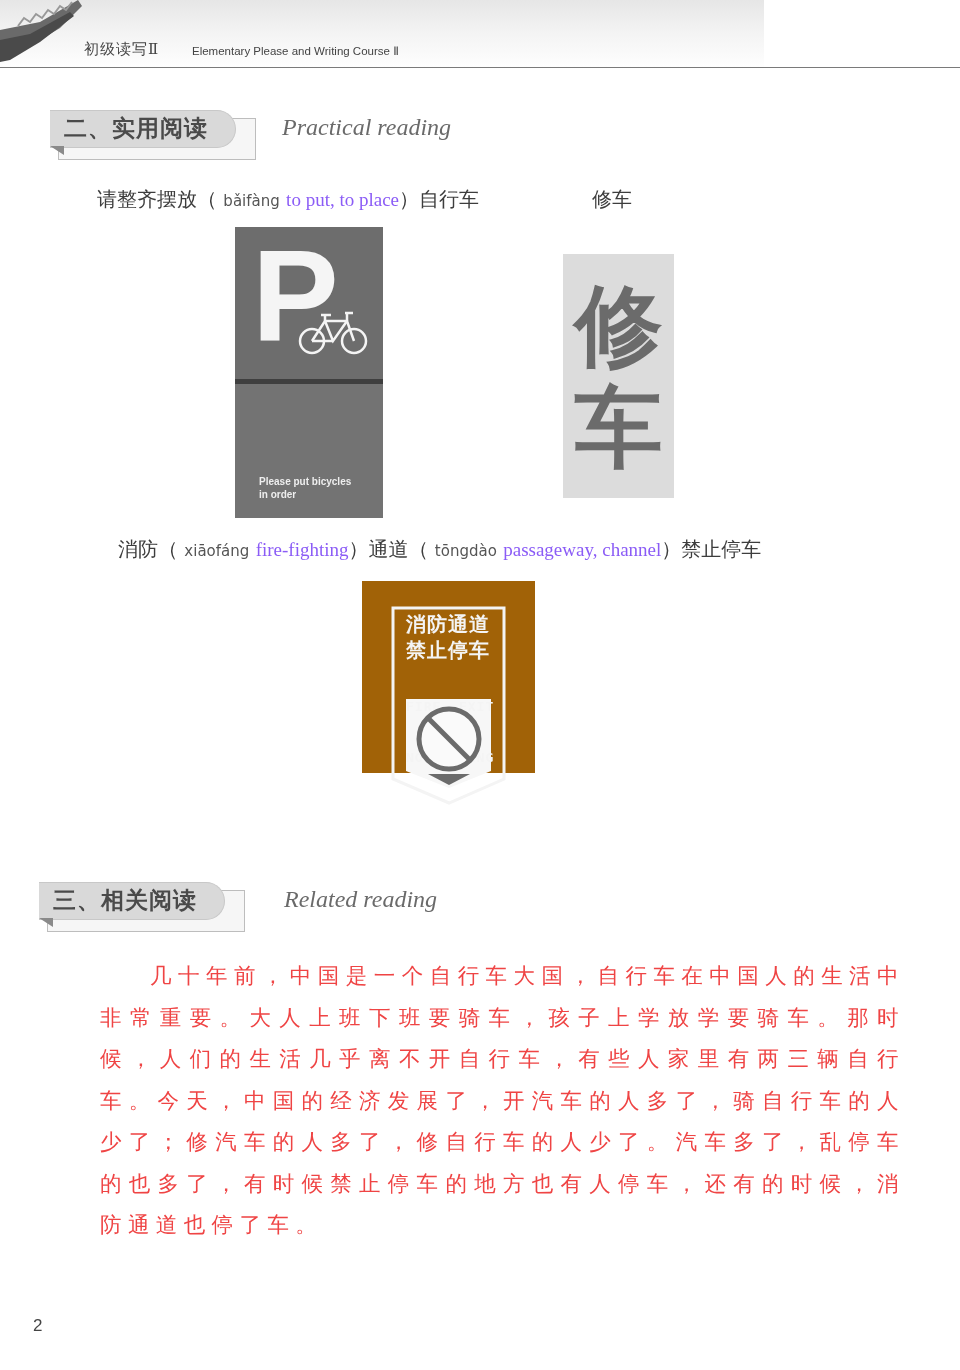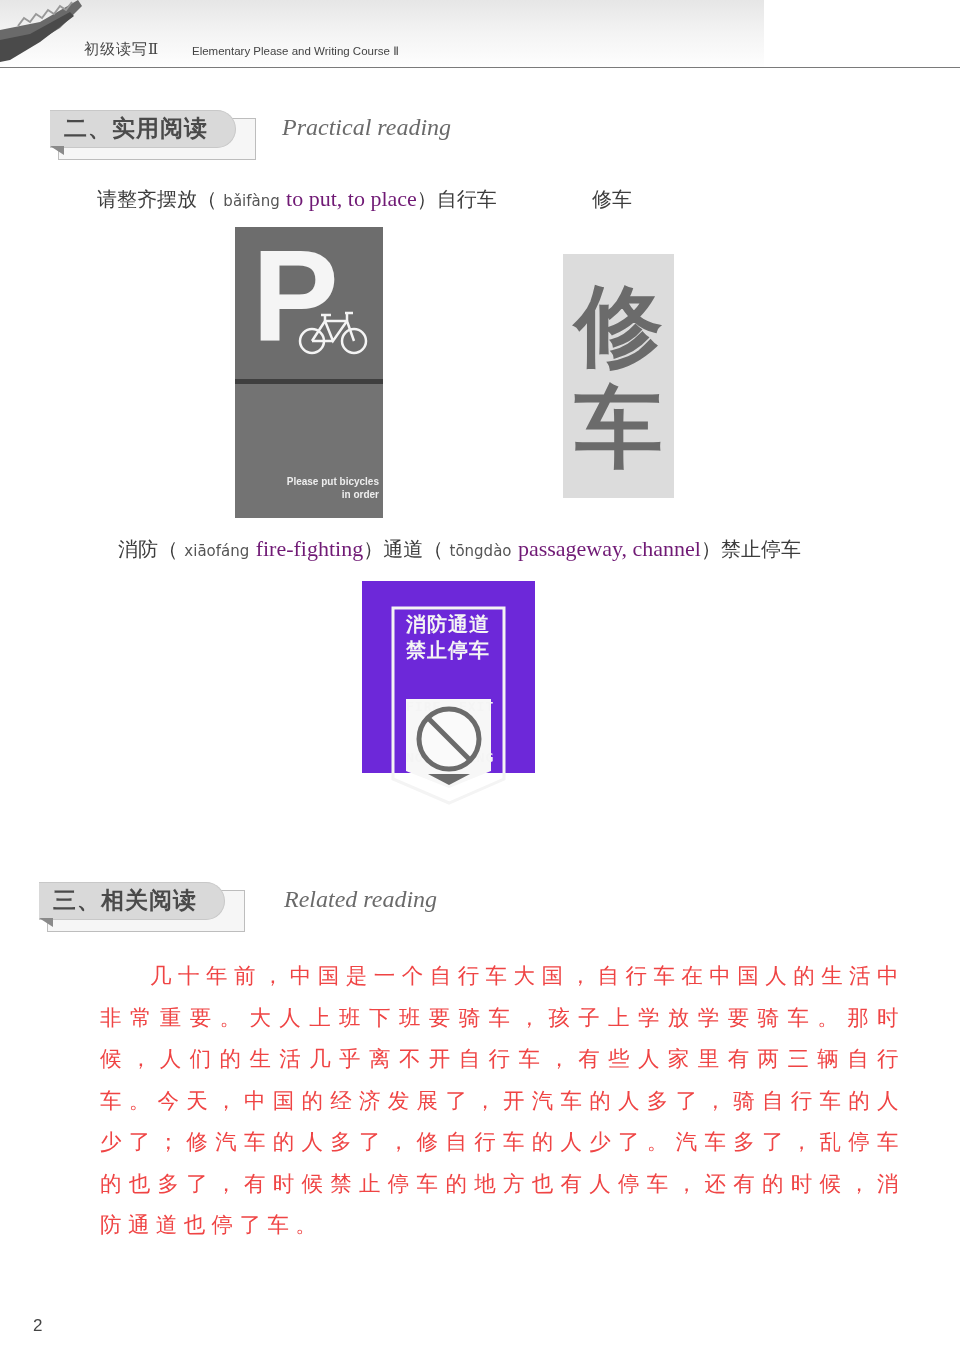--- a/index.html
+++ b/index.html
@@ -51,21 +51,21 @@
     .section-en {
       position: absolute; font-size: 24px; font-style: italic; color: #6a6a6a;
       font-family: "Liberation Serif", serif;
     }
 
     .caption {
       position: absolute; font-size: 20px; color: #3d3d3d; white-space: nowrap;
       font-family: "DejaVu Serif", serif;
     }
     .caption .gloss {
-      font-family: "Liberation Serif", serif; font-size: 22px; color: #701a75;
+      font-family: "Liberation Serif", serif; font-size: 19px; color: #8b5cf6;
     }
     .caption .py { font-family: "DejaVu Sans", sans-serif; font-size: 15px; color: #555; }
 
     
     .sign-parking {
       position: absolute; left: 235px; top: 227px; width: 148px; height: 291px;
       background: #6a6a6a;
     }
     .sign-parking .top { position: absolute; left: 0; top: 0; width: 148px; height: 152px; background: #6d6d6d; }
     .sign-parking .divider { position: absolute; left: 0; top: 152px; width: 148px; height: 5px; background: #3f3f3f; }
@@ -74,37 +74,37 @@
       position: absolute; left: 17px; top: 4px; font-size: 130px; font-weight: bold; line-height: 1;
       color: #f5f5f5; font-family: "Liberation Sans", sans-serif;
     }
     .sign-parking .bike { position: absolute; left: 62px; top: 82px; width: 72px; height: 46px; }
     .sign-parking .cn {
       position: absolute; left: 24px; top: 178px; font-size: 24px; line-height: 30px; color: #f4f4f4;
       font-family: "DejaVu Sans", sans-serif; width: 110px;
     }
     .sign-parking .en {
       position: absolute; left: 24px; top: 248px; font-size: 10px; line-height: 13px; color: #eee;
-      font-weight: bold; font-family: "Liberation Sans", sans-serif; width: 120px; text-align: right;
+      font-weight: bold; font-family: "Liberation Sans", sans-serif; width: 120px;
     }
 
     
     .sign-repair {
       position: absolute; left: 563px; top: 254px; width: 111px; height: 244px;
       background: #dcdcdc;
     }
     .sign-repair .ch {
       position: absolute; left: 0; width: 111px; text-align: center; font-size: 88px;
       font-weight: bold; color: #6b6b6b; line-height: 1; font-family: "DejaVu Sans", sans-serif;
     }
 
     
     .sign-fire {
       position: absolute; left: 362px; top: 581px; width: 173px; height: 192px;
-      background: #6d28d9;
+      background: #a16207;
     }
     .sign-fire svg.outline { position: absolute; left: 0; top: 0; }
     .sign-fire .cn {
       position: absolute; left: 44px; top: 30px; font-size: 20px; line-height: 26px;
       color: #f4f4f4; font-family: "DejaVu Sans", sans-serif; letter-spacing: 1px; font-weight: bold;
     }
     .sign-fire .en {
       position: absolute; left: 44px; top: 83px; font-size: 13px; line-height: 17px;
       color: #f4f4f4; font-family: "DejaVu Sans Mono", monospace; letter-spacing: 1px; font-weight: bold;
       white-space: pre;

